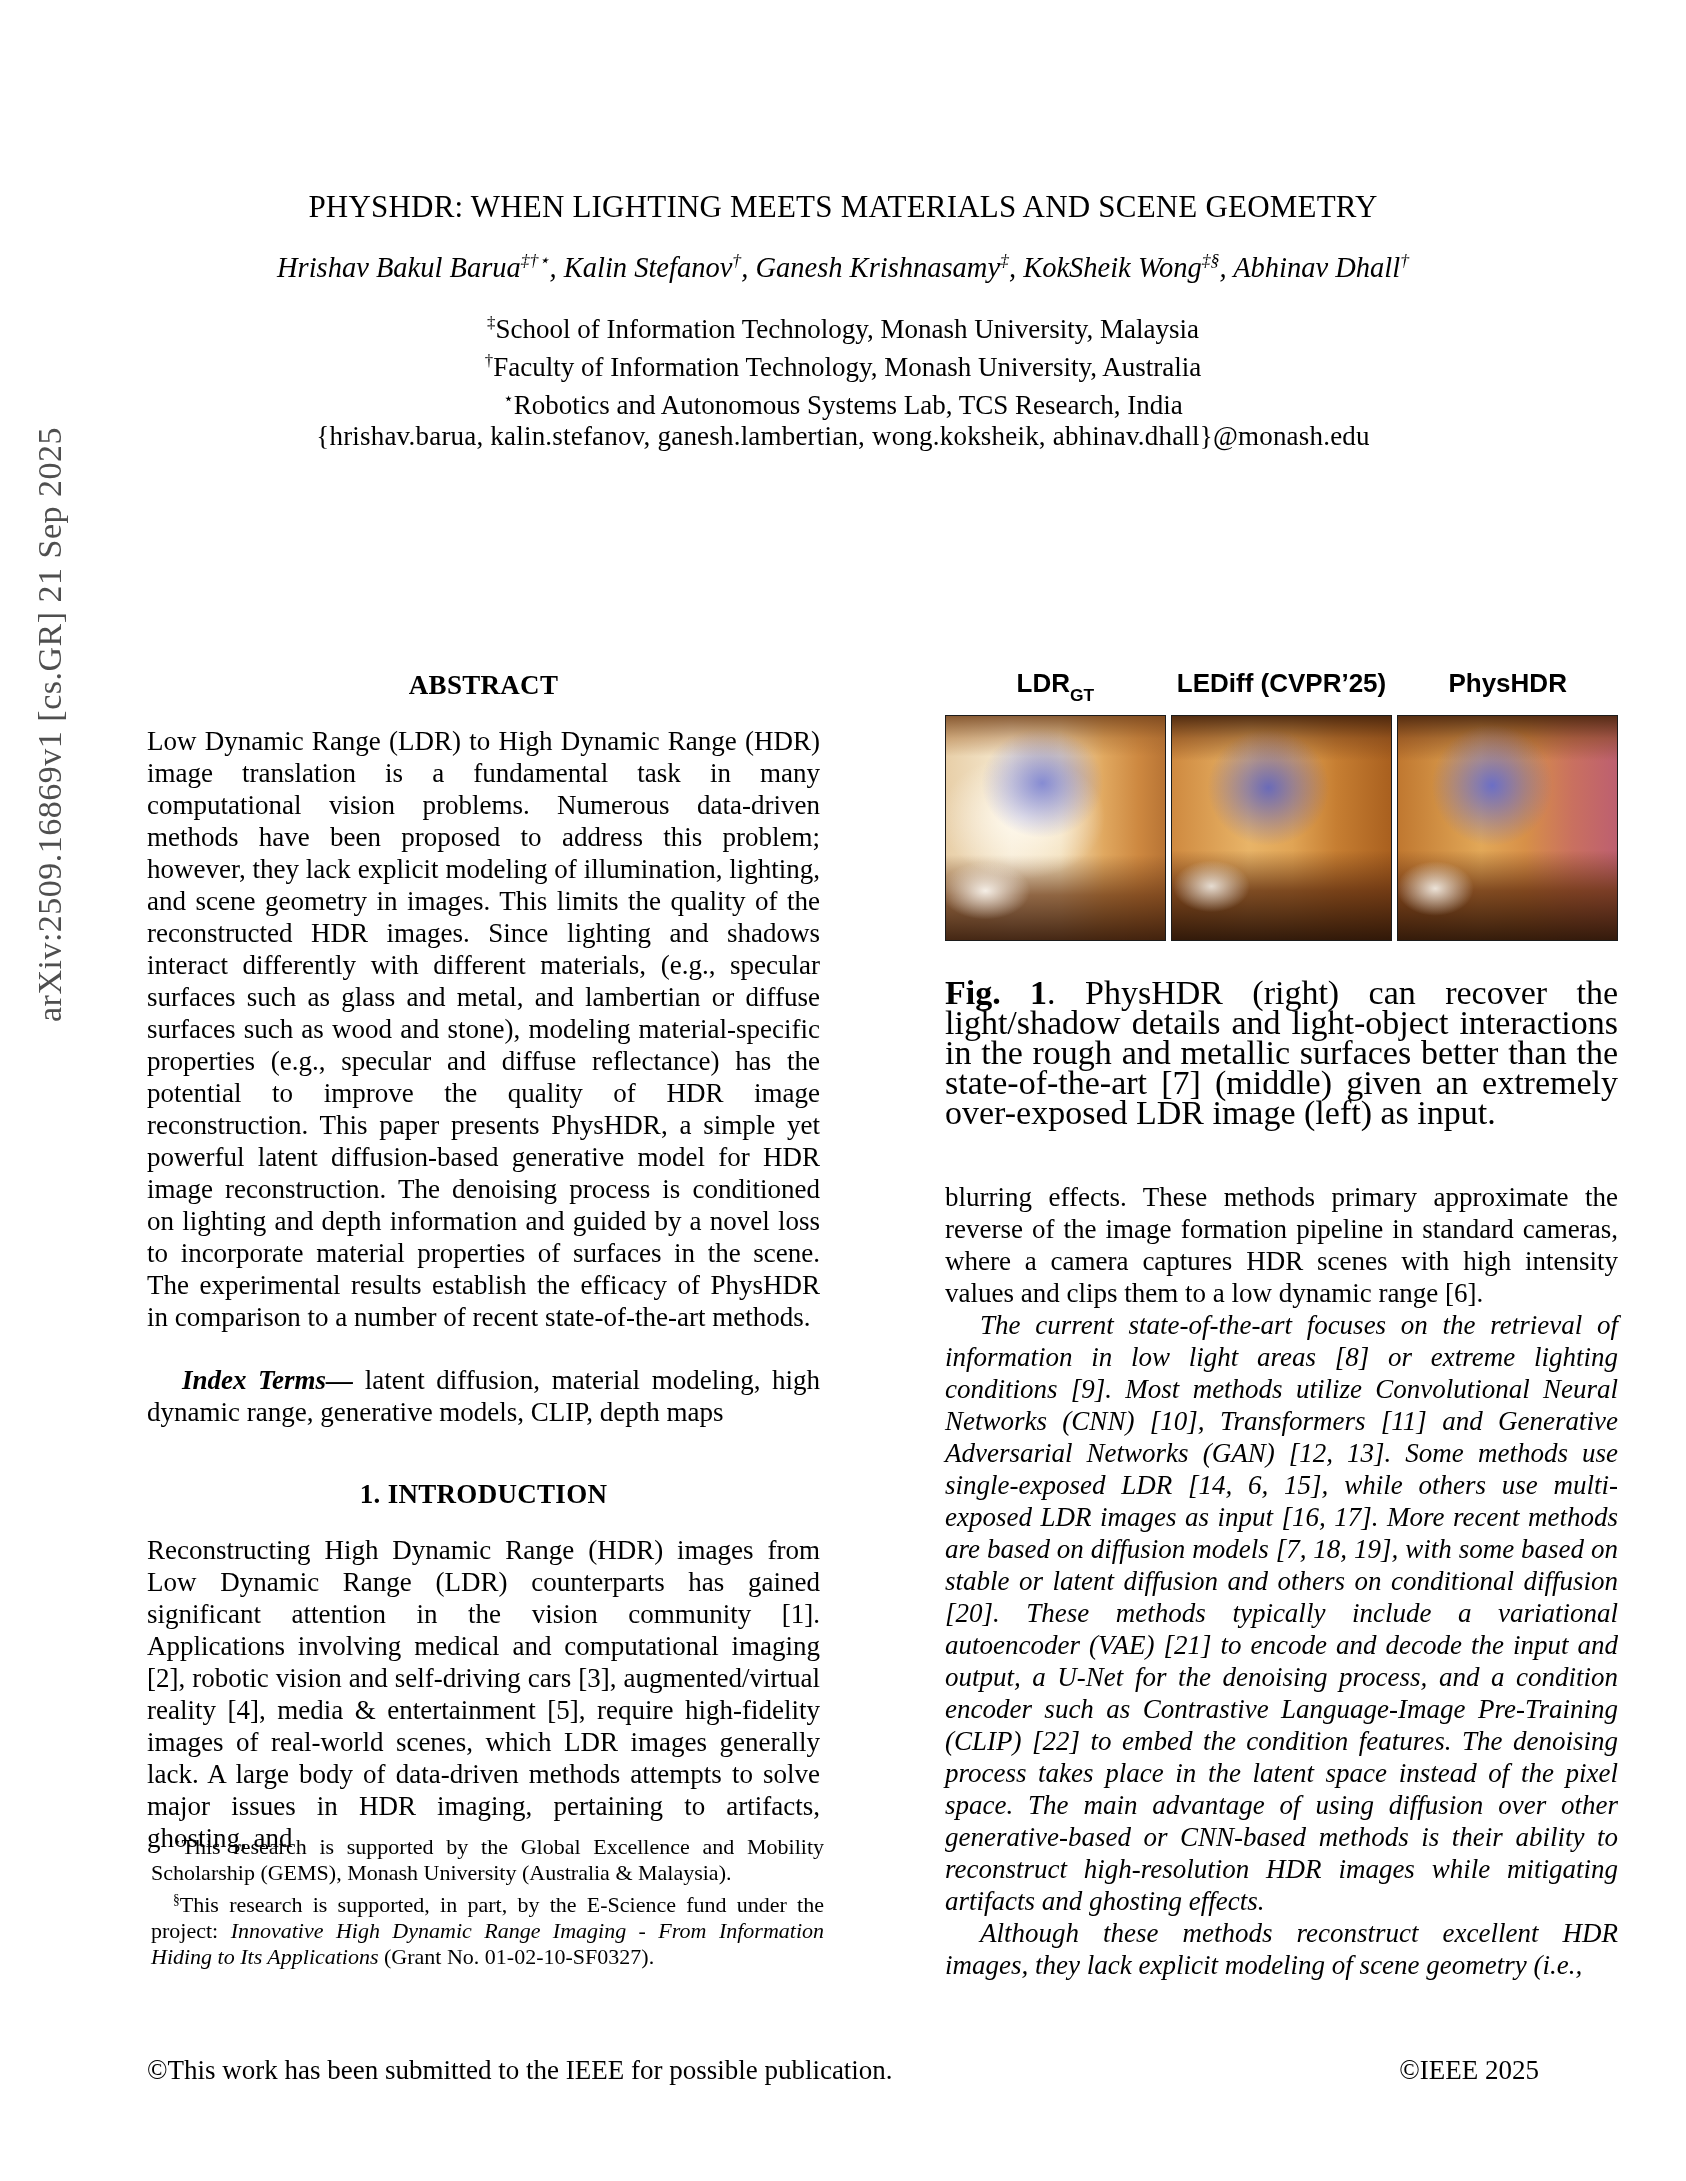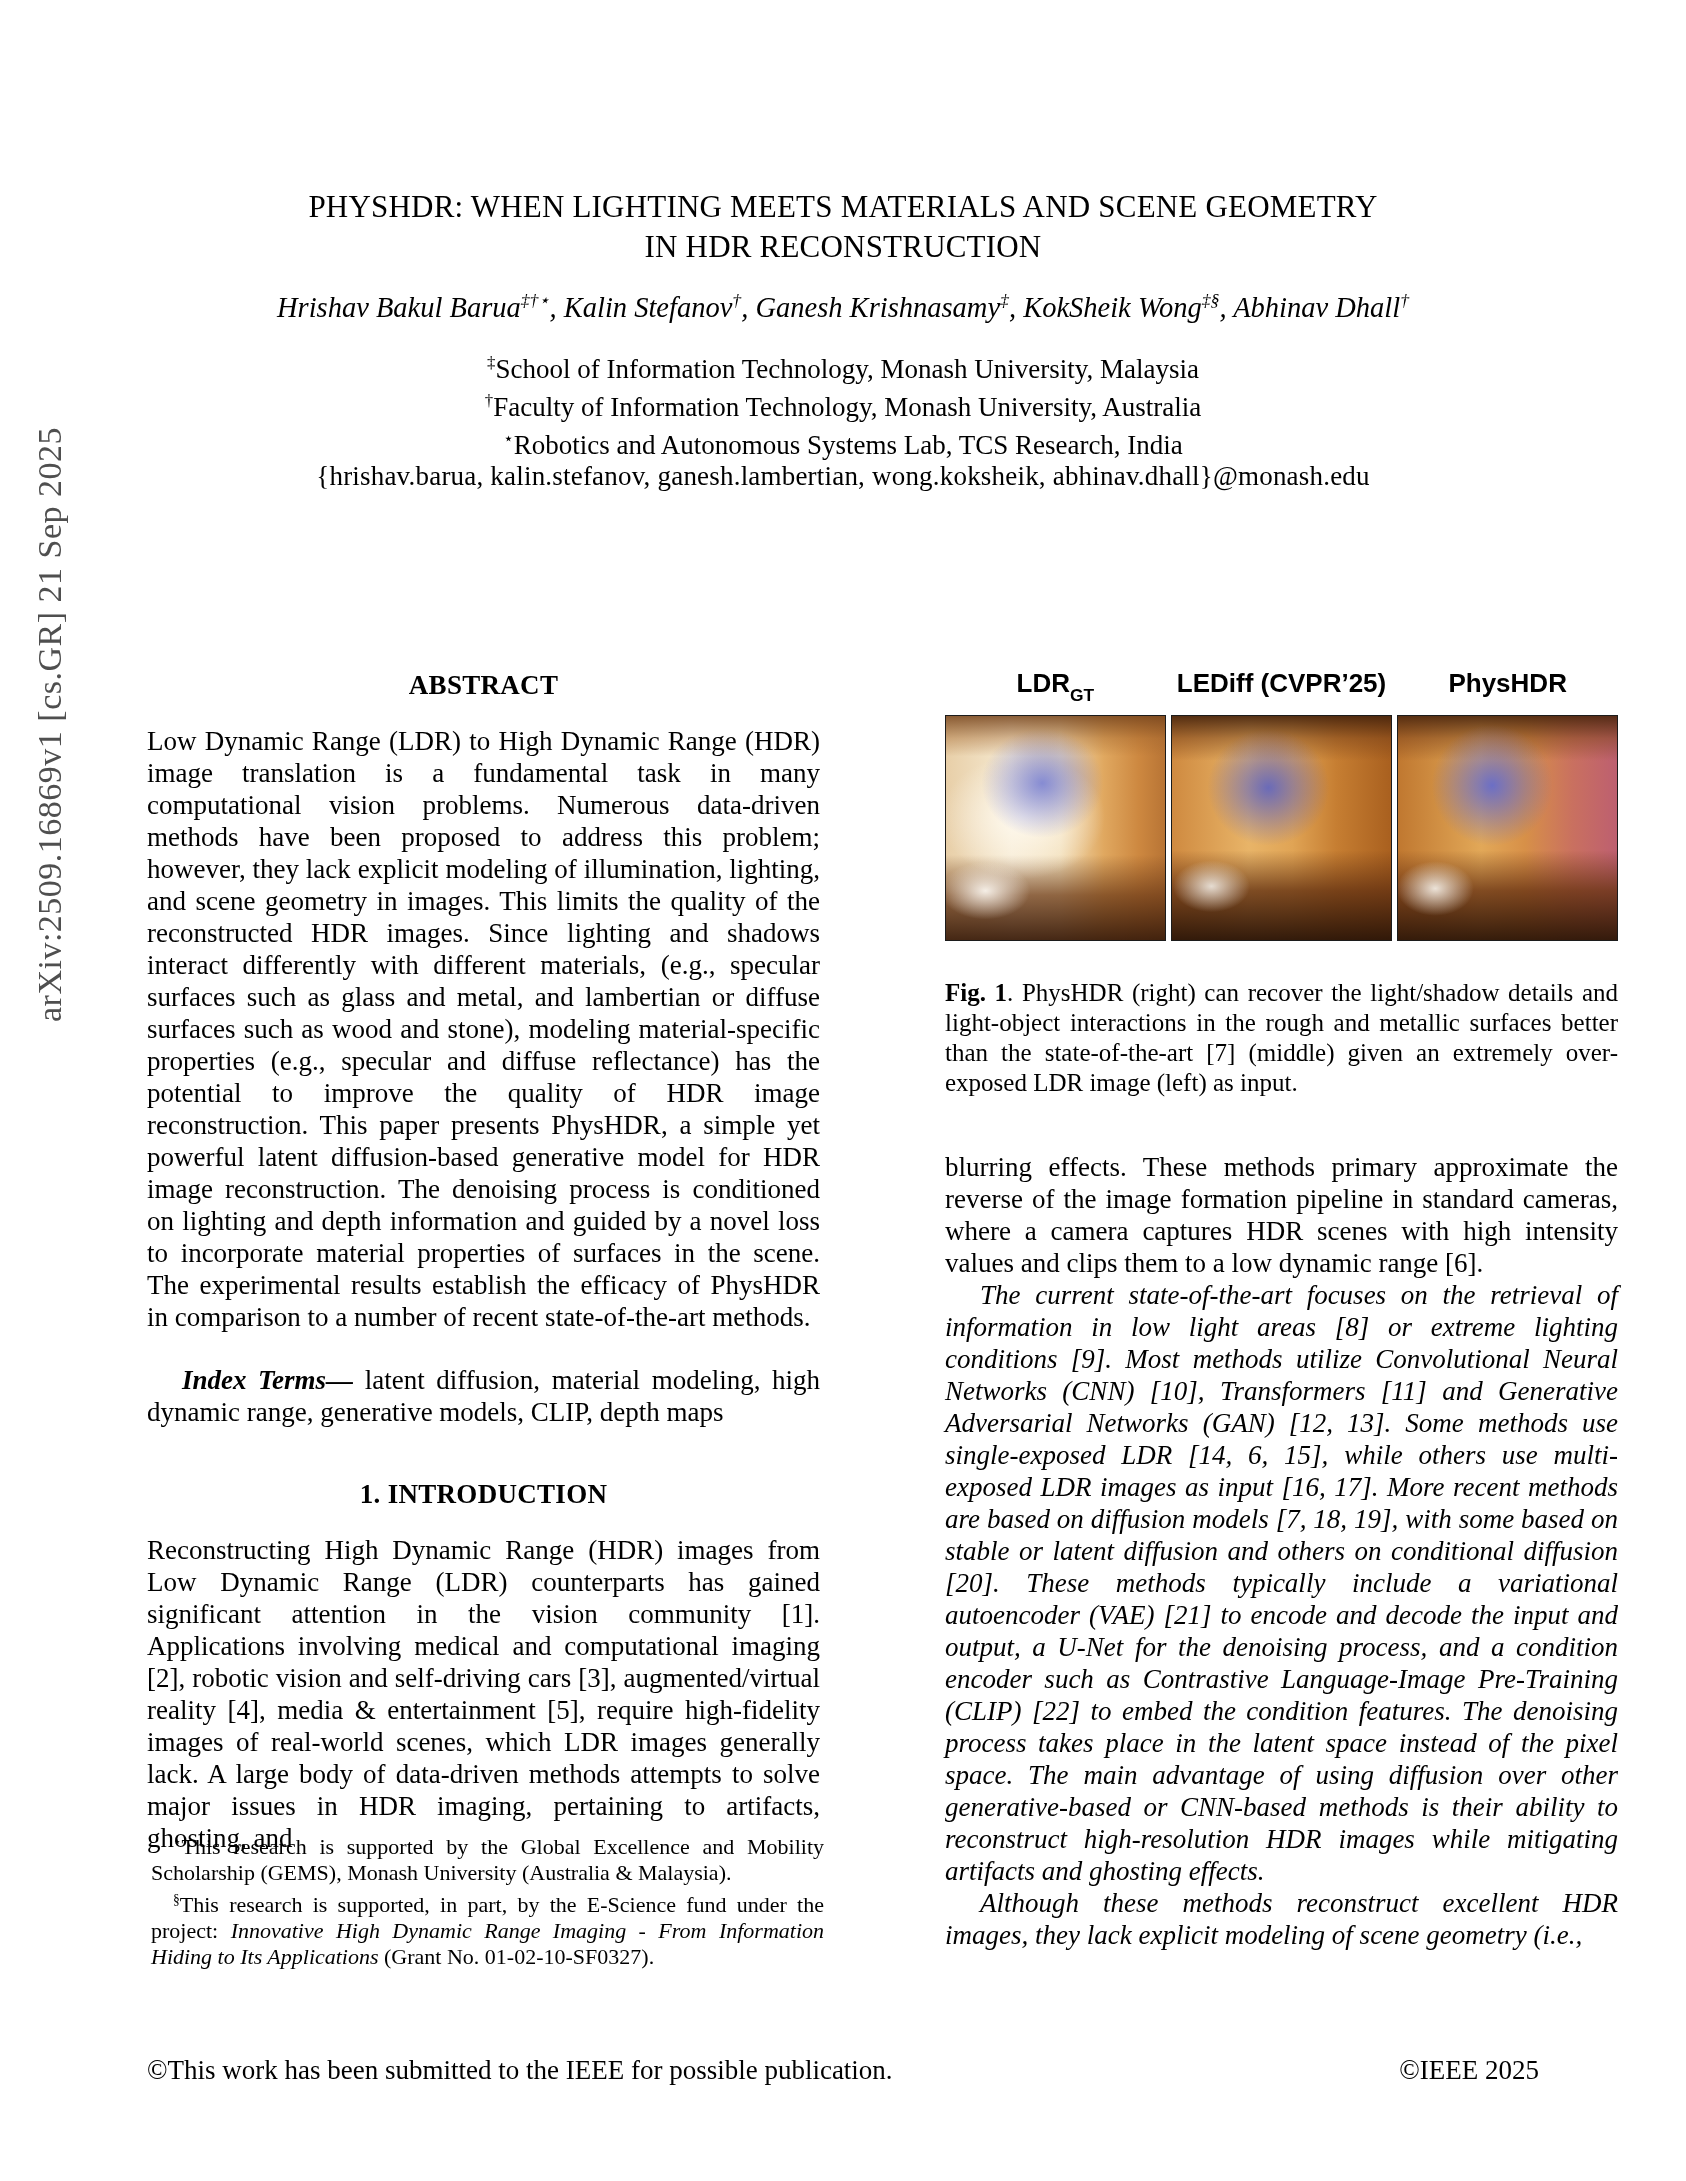--- a/index.html
+++ b/index.html
@@ -64,21 +64,21 @@
       linear-gradient(90deg, #cf8a40 0%, #e8b468 35%, #e0a455 55%, #c67e32 75%, #a9601f 100%);
   }
   .img-c {
     background:
       radial-gradient(ellipse 84px 84px at 43% 31%, rgba(95,105,210,0.90) 0%, rgba(95,105,210,0) 72%),
       radial-gradient(ellipse 55px 39px at 17% 77%, rgba(245,240,232,0.92) 0%, rgba(245,240,232,0) 70%),
       linear-gradient(180deg, rgba(75,38,14,0.90) 0%, rgba(125,68,28,0.50) 10%, rgba(0,0,0,0) 20%),
       linear-gradient(180deg, rgba(0,0,0,0) 60%, rgba(105,52,20,0.80) 78%, rgba(48,24,9,0.97) 100%),
       linear-gradient(90deg, #c07830 0%, #e2a858 38%, #d79048 58%, #c97060 80%, #bd5f70 100%);
   }
-  figcaption { margin-top:37px; font-size:25px; line-height:30px; text-align:justify; }
+  figcaption { margin-top:37px; font-size:34px; line-height:30px; text-align:justify; }
   .fig-cap-label { font-weight:bold; }
   .body-after-fig { margin-top:53px !important; }
 
   
   .footnotes { position:absolute; left:151px; top:1829px; width:673px; font-size:22px; line-height:26px; text-align:justify; }
   .footnotes .fn { margin:0; text-indent:22px; }
 
   
   .footer { position:absolute; left:147px; top:2053px; width:1392px; font-size:27px; line-height:34px; }
   .f-line1 { display:flex; justify-content:space-between; }
@@ -88,21 +88,20 @@
 
 <div class="page">
 
   <div class="arxiv">
     <span>arXiv:2509.16869v1 [cs.GR] 21 Sep 2025</span>
   </div>
 
   <header class="head">
     <h1 class="title">
       <span class="tl">PHYSHDR: WHEN LIGHTING MEETS MATERIALS AND SCENE GEOMETRY</span>
-      <span class="tl">IN HDR RECONSTRUCTION</span>
     </h1>
     <div class="authors">Hrishav Bakul Barua<sup>‡†⋆</sup>, Kalin Stefanov<sup>†</sup>, Ganesh Krishnasamy<sup>‡</sup>, KokSheik Wong<sup>‡§</sup>, Abhinav Dhall<sup>†</sup></div>
     <div class="affils">
       <div><sup>‡</sup>School of Information Technology, Monash University, Malaysia</div>
       <div><sup>†</sup>Faculty of Information Technology, Monash University, Australia</div>
       <div><sup>⋆</sup>Robotics and Autonomous Systems Lab, TCS Research, India</div>
       <div class="emails">{hrishav.barua, kalin.stefanov, ganesh.lambertian, wong.koksheik, abhinav.dhall}@monash.edu</div>
     </div>
   </header>
 

